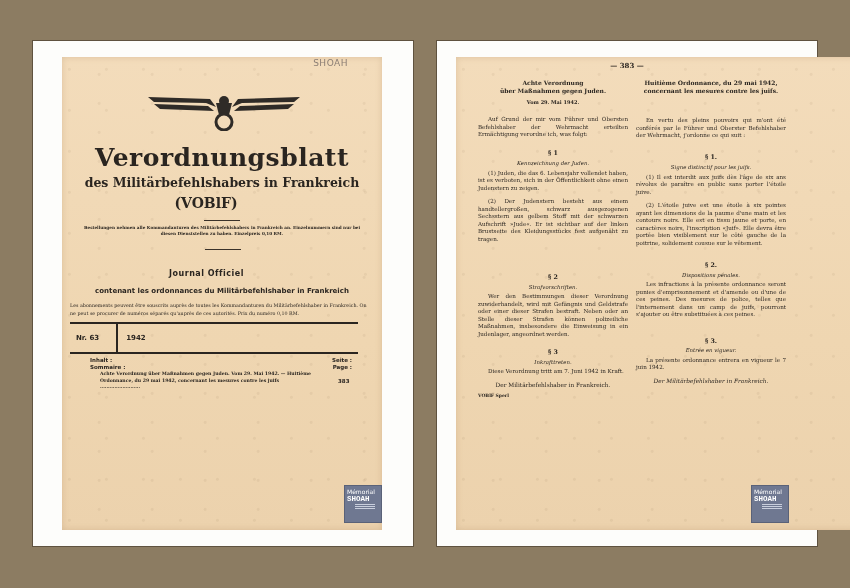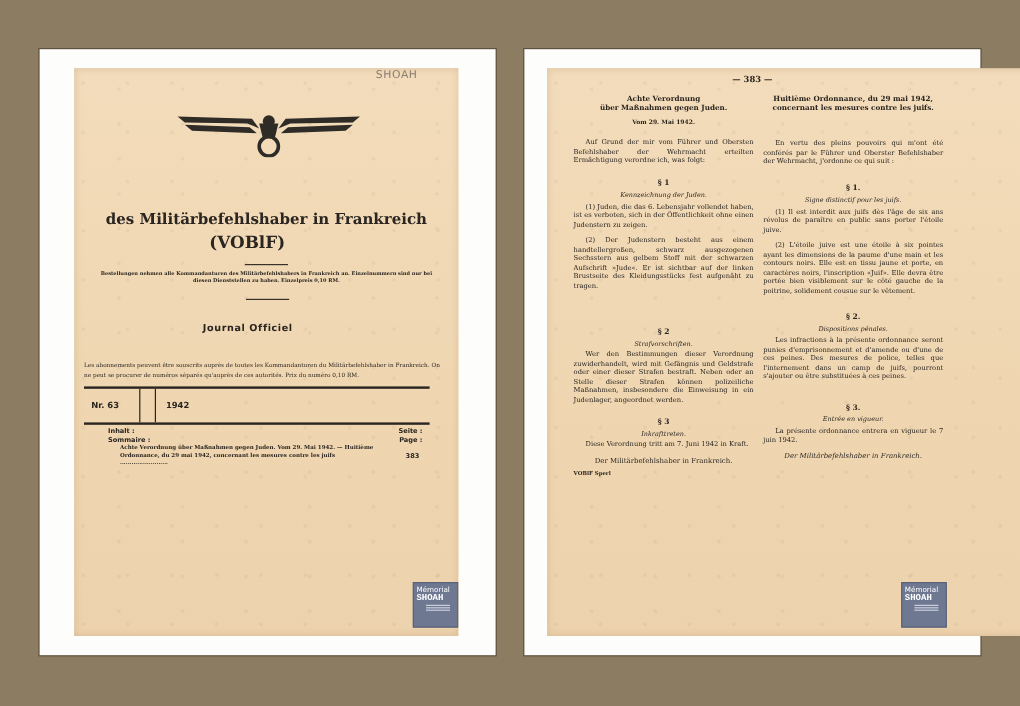--- a/index.html
+++ b/index.html
@@ -45,21 +45,21 @@
     .journal { left: 0; width: 289px; top: 212px; font-size: 8px; font-weight: bold; font-family: "DejaVu Sans", sans-serif; letter-spacing: 0.5px; }
     .contenant { left: 0; width: 320px; top: 230px; font-size: 7px; font-weight: bold; font-family: "DejaVu Sans", sans-serif; }
     .abonnement { left: 8px; width: 300px; top: 245px; font-size: 4.8px; line-height: 8px; }
     .issue-box {
       left: 8px; top: 265px; width: 288px; height: 28px;
       border-top: 2px solid #2a2520; border-bottom: 2px solid #2a2520;
       display: flex; align-items: center;
     }
     .issue-no { width: 40px; font-size: 7px; font-weight: bold; padding-left: 6px; border-right: 1px solid #2a2520; height: 100%; display:flex; align-items:center; font-family: "DejaVu Sans", sans-serif; }
     .issue-date { flex: 1; text-align: center; font-size: 6.5px; font-weight: bold; line-height: 10px; font-family: "DejaVu Sans", sans-serif; }
-    .issue-year { width: 36px; font-size: 7px; font-weight: bold; text-align: center; border-left: 1px solid #2a2520; height: 100%; display:flex; align-items:center; justify-content:center; font-family: "DejaVu Sans", sans-serif; margin-left: 12px; }
+    .issue-year { width: 36px; font-size: 7px; font-weight: bold; text-align: center; border-left: 1px solid #2a2520; height: 100%; display:flex; align-items:center; justify-content:center; font-family: "DejaVu Sans", sans-serif; }
     .toc-labels { left: 28px; top: 300px; font-size: 5.5px; font-weight: bold; line-height: 7px; font-family: "DejaVu Sans", sans-serif; }
     .toc-page-labels { left: 270px; top: 300px; font-size: 5.5px; font-weight: bold; line-height: 7px; text-align: right; font-family: "DejaVu Sans", sans-serif; }
     .toc-entry { left: 38px; top: 314px; width: 220px; font-size: 4.6px; line-height: 6.5px; font-weight: bold; }
     .toc-entry-page { left: 276px; top: 321px; font-size: 5.5px; font-weight: bold; font-family: "DejaVu Sans", sans-serif; }
 
     .stamp {
       position: absolute; width: 38px; height: 38px; background: #6f7891;
       border: 1px solid #5a6278; color: #fff; font-family: "DejaVu Sans", sans-serif;
       box-sizing: border-box; padding: 3px 2px; overflow: hidden;
     }
@@ -91,26 +91,28 @@
   <svg class="abs emblem" viewBox="0 0 160 42">
     <path d="M4 8 L66 10 L72 18 L62 14 L10 13 Z" fill="#2f2b27"></path>
     <path d="M156 8 L94 10 L88 18 L98 14 L150 13 Z" fill="#2f2b27"></path>
     <path d="M10 15 L64 17 L70 22 L16 20 Z" fill="#2f2b27"></path>
     <path d="M150 15 L96 17 L90 22 L144 20 Z" fill="#2f2b27"></path>
     <ellipse cx="80" cy="12" rx="5" ry="5" fill="#2f2b27"></ellipse>
     <path d="M72 14 L88 14 L85 26 L75 26 Z" fill="#2f2b27"></path>
     <circle cx="80" cy="33" r="8" fill="none" stroke="#2f2b27" stroke-width="3"></circle>
   </svg>
 
-  <div class="abs subtitle center">des Militärbefehlshaber in Frankreich</div>
+  <div class="abs title center">Verordnungsblatt</div>
+  <div class="abs subtitle center">des Militärbefehlshabers in Frankreich</div>
   <div class="abs abbr center">(VOBlF)</div>
   <div class="abs rule-short"></div>
   <div class="abs smallprint center">Bestellungen nehmen alle Kommandanturen des Militärbefehlshabers in Frankreich an. Einzelnummern sind nur bei diesen Dienststellen zu haben. Einzelpreis 0,10 RM.</div>
   <div class="abs rule-short2"></div>
   <div class="abs journal center">Journal Officiel</div>
+  <div class="abs contenant center">contenant les ordonnances du Militärbefehlshaber in Frankreich</div>
   <div class="abs abonnement">Les abonnements peuvent être souscrits auprès de toutes les Kommandanturen du Militärbefehlshaber in Frankreich. On ne peut se procurer de numéros séparés qu'auprès de ces autorités. Prix du numéro 0,10 RM.</div>
 
   <div class="abs issue-box">
     <div class="issue-no">Nr. 63</div>
     <div class="issue-year">1942</div>
   </div>
 
   <div class="abs toc-labels">
     <div>Inhalt :</div>
     <div>Sommaire :</div>

